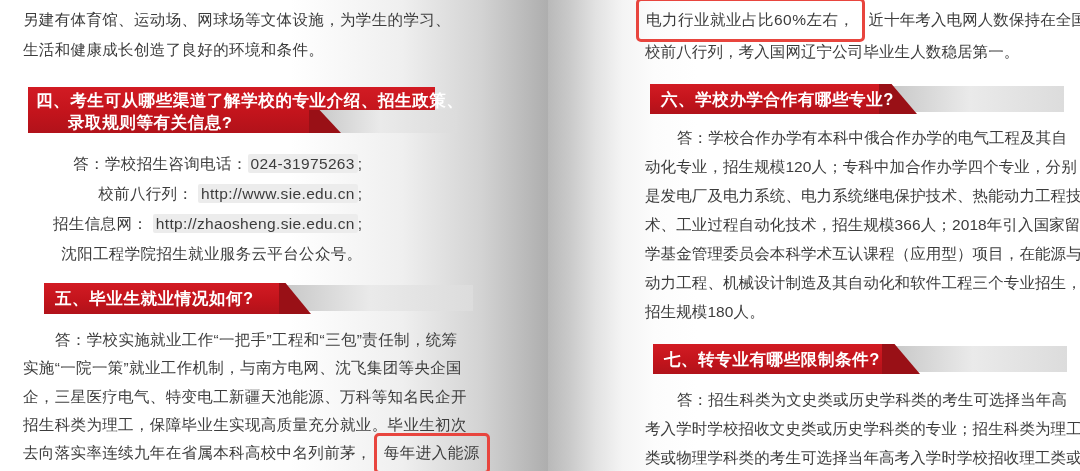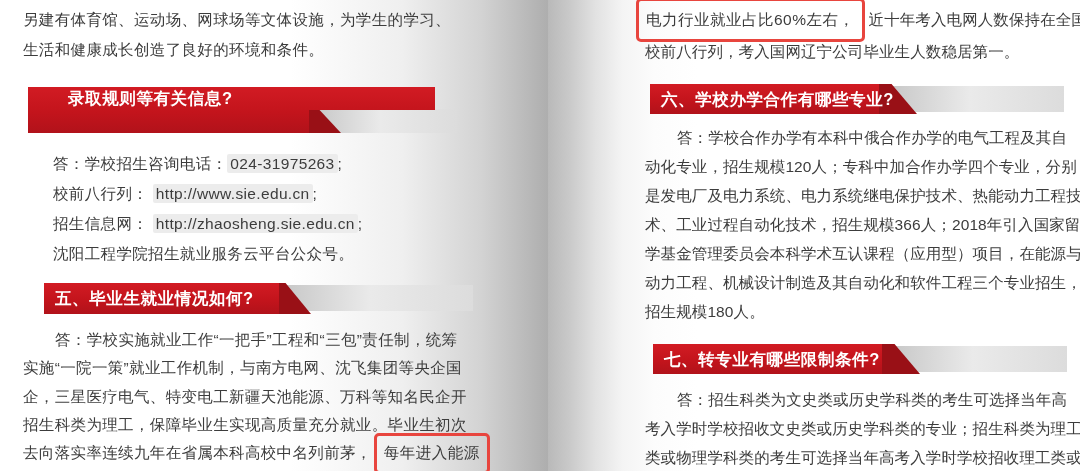--- a/index.html
+++ b/index.html
@@ -46,21 +46,21 @@
   .banner.single .btxt{line-height:30px;padding-left:11px;}
   
   .banner.twoline{height:46px;}
   .banner.twoline .rib-red{
     width:407px;
     clip-path:polygon(0 0,100% 0,100% 23px,281px 23px,281px 100%,0 100%);
   }
   .banner.twoline .rib-fold{left:281px;top:23px;width:32px;height:23px;}
   .banner.twoline .rib-gray{left:290px;top:22px;right:0;height:24px;}
   .banner.twoline .btxt{line-height:21.5px;padding:3px 0 0 8px;}
-  .banner.twoline .btxt.l2{padding:1px 0 0 40px;}
+  .banner.twoline .btxt.l2{padding:1px 0 0 40px;font-family:Liberation Mono, monospace;}
   
   .hlbox{
     display:inline-block;border:3px solid #e8453e;border-radius:5px;
     padding:3px 7px 4px 7px;margin:-7px 0 -6px 2px;letter-spacing:0.5px;
   }
   .hlbox.lead{margin-left:-9px;margin-right:4px;}
 </style>
 </head>
 <body>
 
@@ -70,24 +70,25 @@
 
     <div class="para lh30" style="left:23px;top:5px;">
         <div class="tline">另建有体育馆、运动场、网球场等文体设施，为学生的学习、</div>
         <div class="tline">生活和健康成长创造了良好的环境和条件。</div>
       </div>
 
     <div class="banner twoline" style="left:28px;top:87px;width:429px;">
       <div class="rib-gray"></div>
       <div class="rib-fold"></div>
       <div class="rib-red"></div>
+      <div class="btxt">四、考生可从哪些渠道了解学校的专业介绍、招生政策、</div>
       <div class="btxt l2">录取规则等有关信息?</div>
     </div>
 
-    <div class="para lh30" style="left:53px;top:149px;">
+    <div class="para lh30" style="left:53px;top:149px;text-align:right;">
       <div class="tline">
         <span>答：学校招生咨询电话：</span><span class="link-hl">024-31975263</span><span>;</span>
       </div>
       <div class="tline">
         <span>校前八行列： </span><span class="link-hl">http://www.sie.edu.cn</span><span>;</span>
       </div>
       <div class="tline">
         <span>招生信息网： </span><span class="link-hl">http://zhaosheng.sie.edu.cn</span><span>;</span>
       </div>
       <div class="tline">沈阳工程学院招生就业服务云平台公众号。</div>

